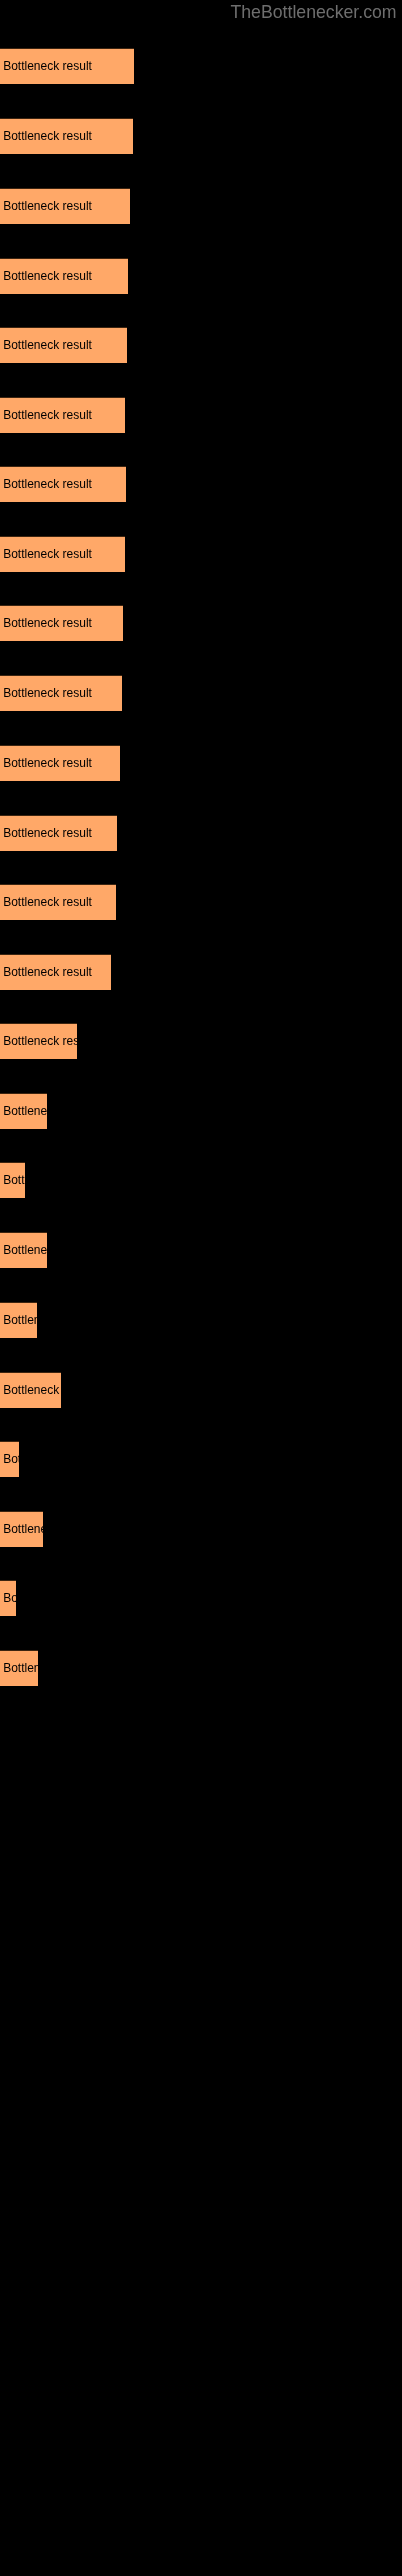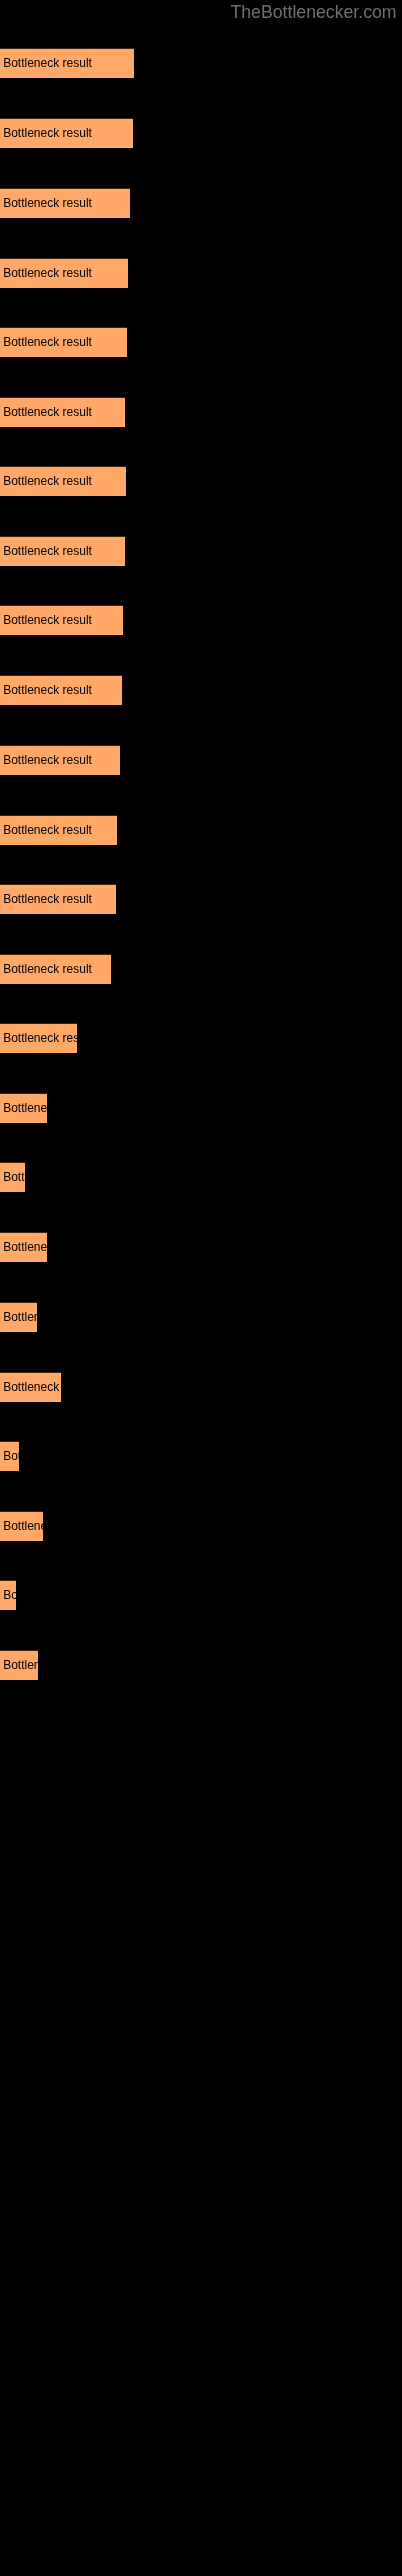--- a/index.html
+++ b/index.html
@@ -38,21 +38,21 @@
   .bar-row {
     position: absolute;
     left: 0;
     height: 30px;
   }
 
   .bar {
     position: absolute;
     left: 0;
     top: 0;
-    height: 30px;
+    height: 36px;
     box-sizing: border-box;
     background: #ffa868;
     border-top: 1.6px solid #3b2410;
     overflow: hidden;
     white-space: nowrap;
   }
 
   .bar-label {
     display: block;
     position: absolute;

